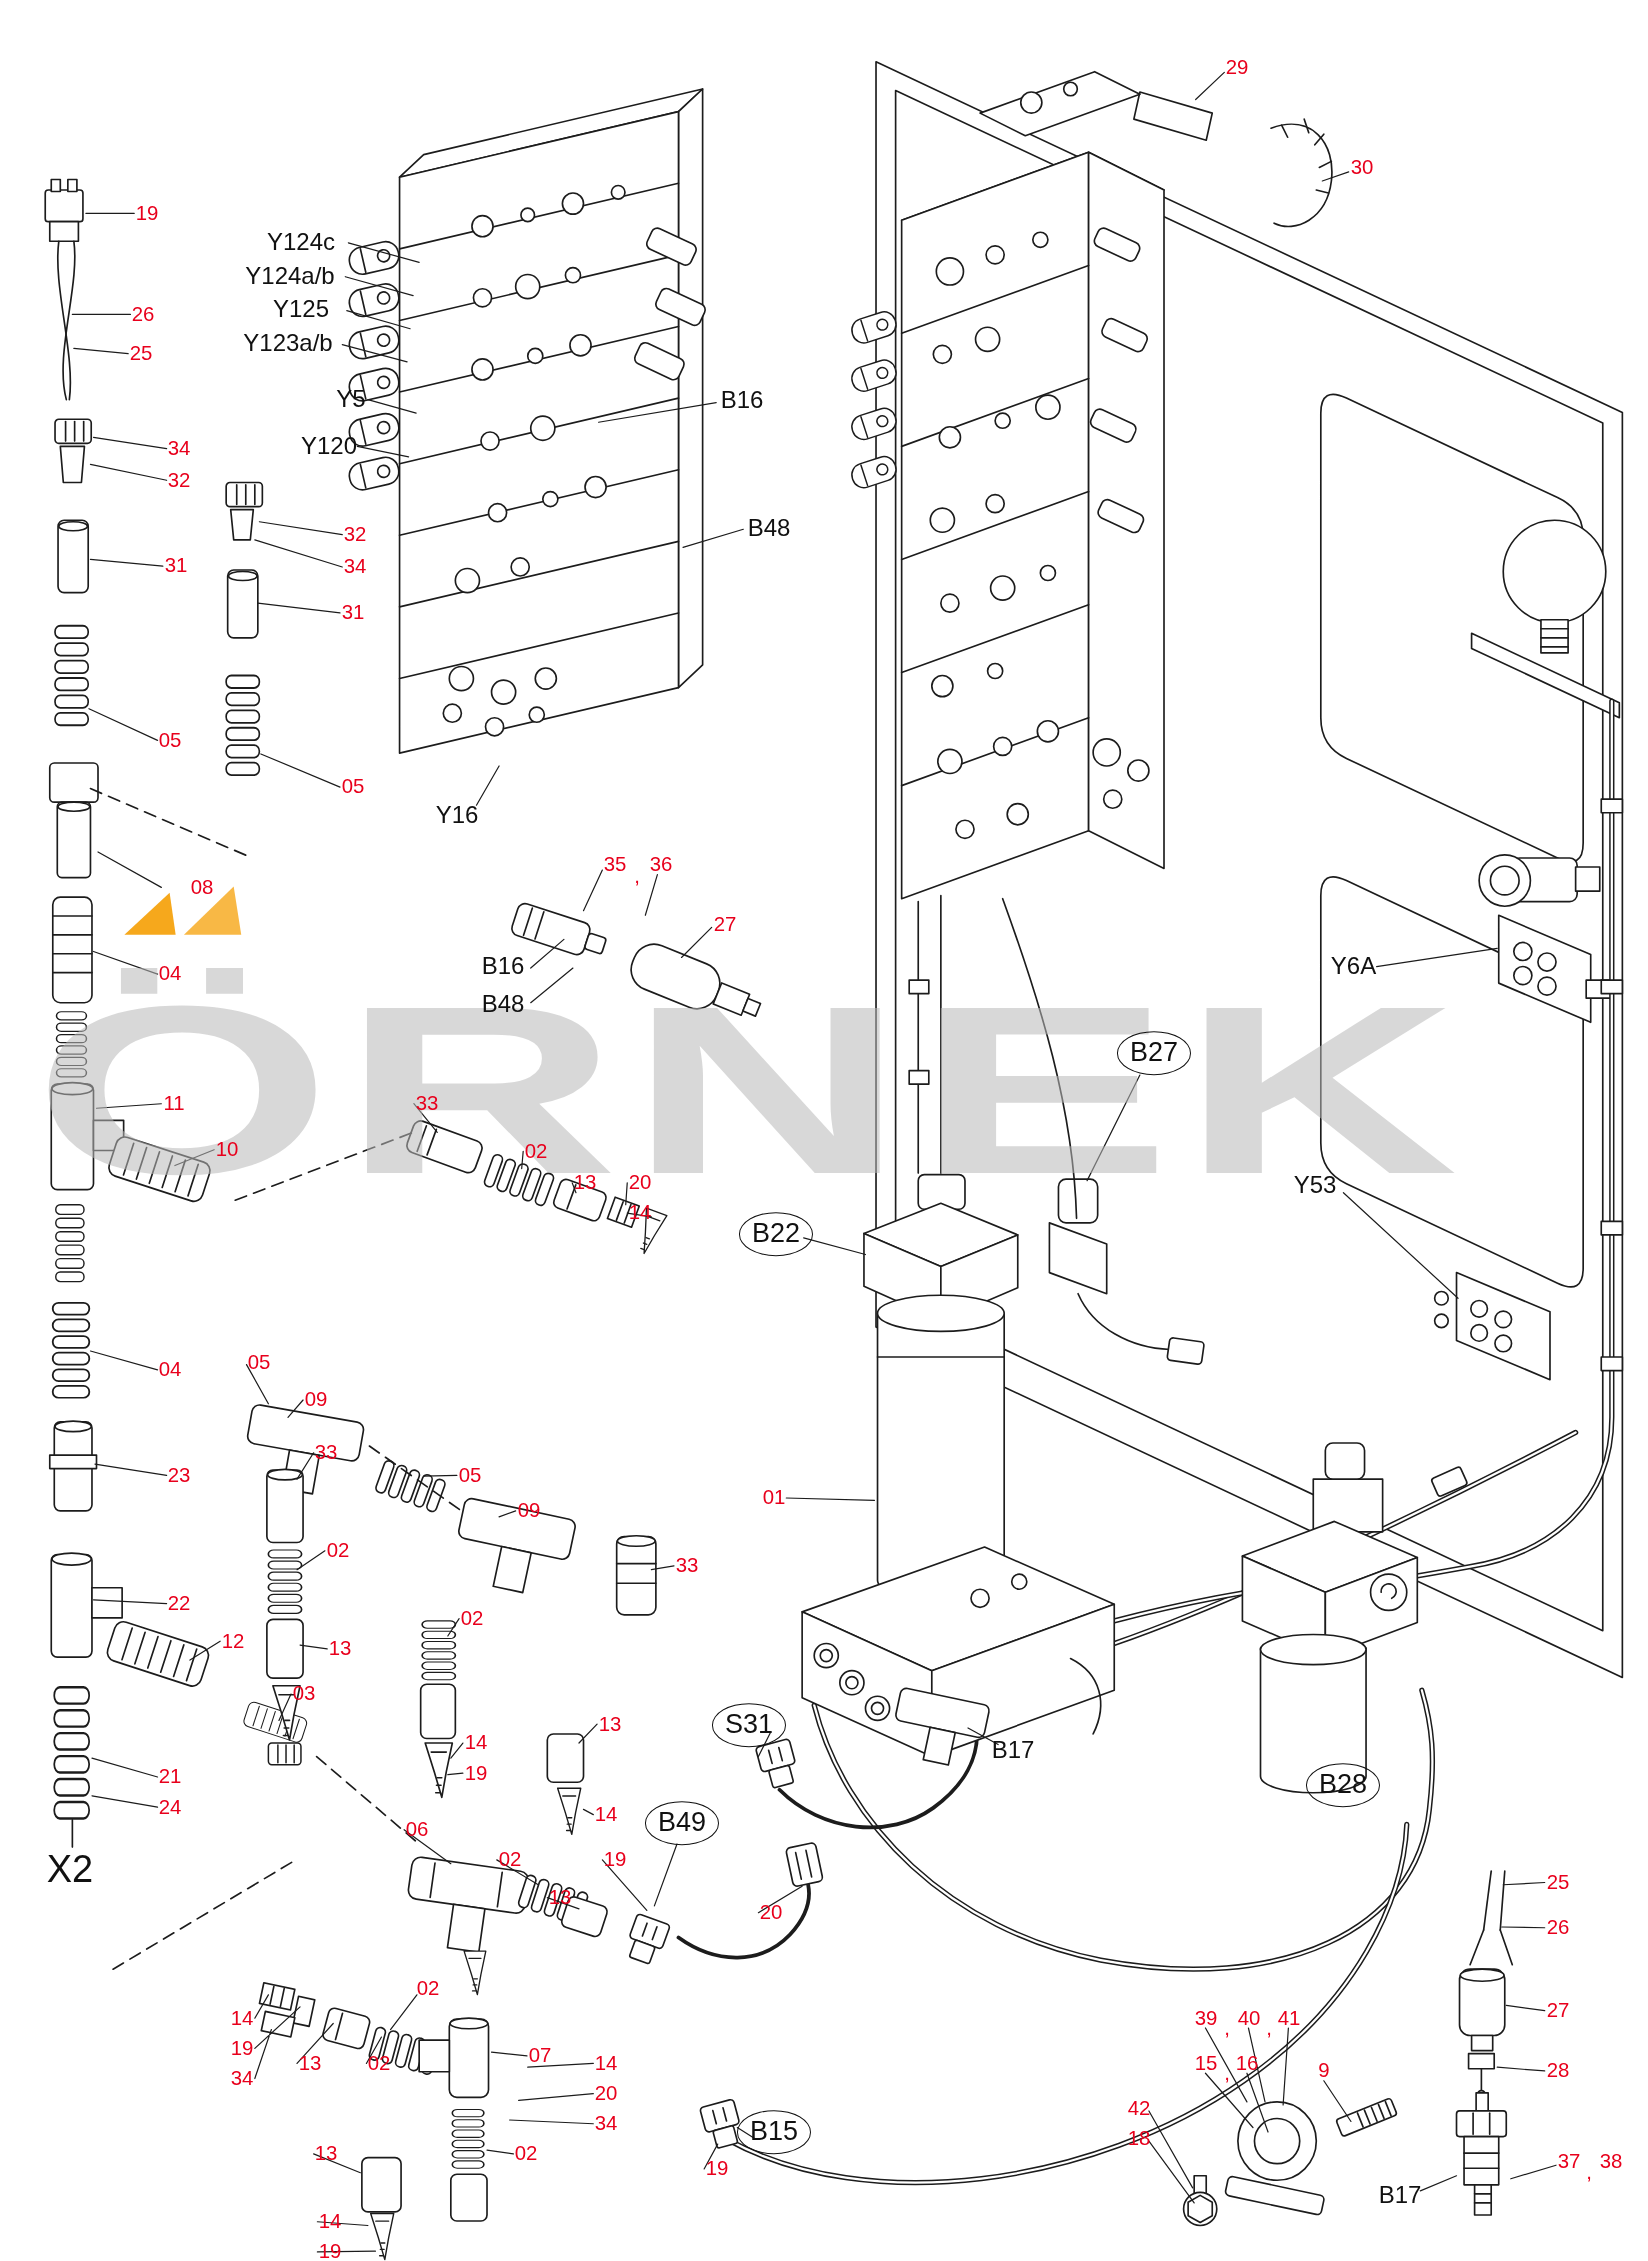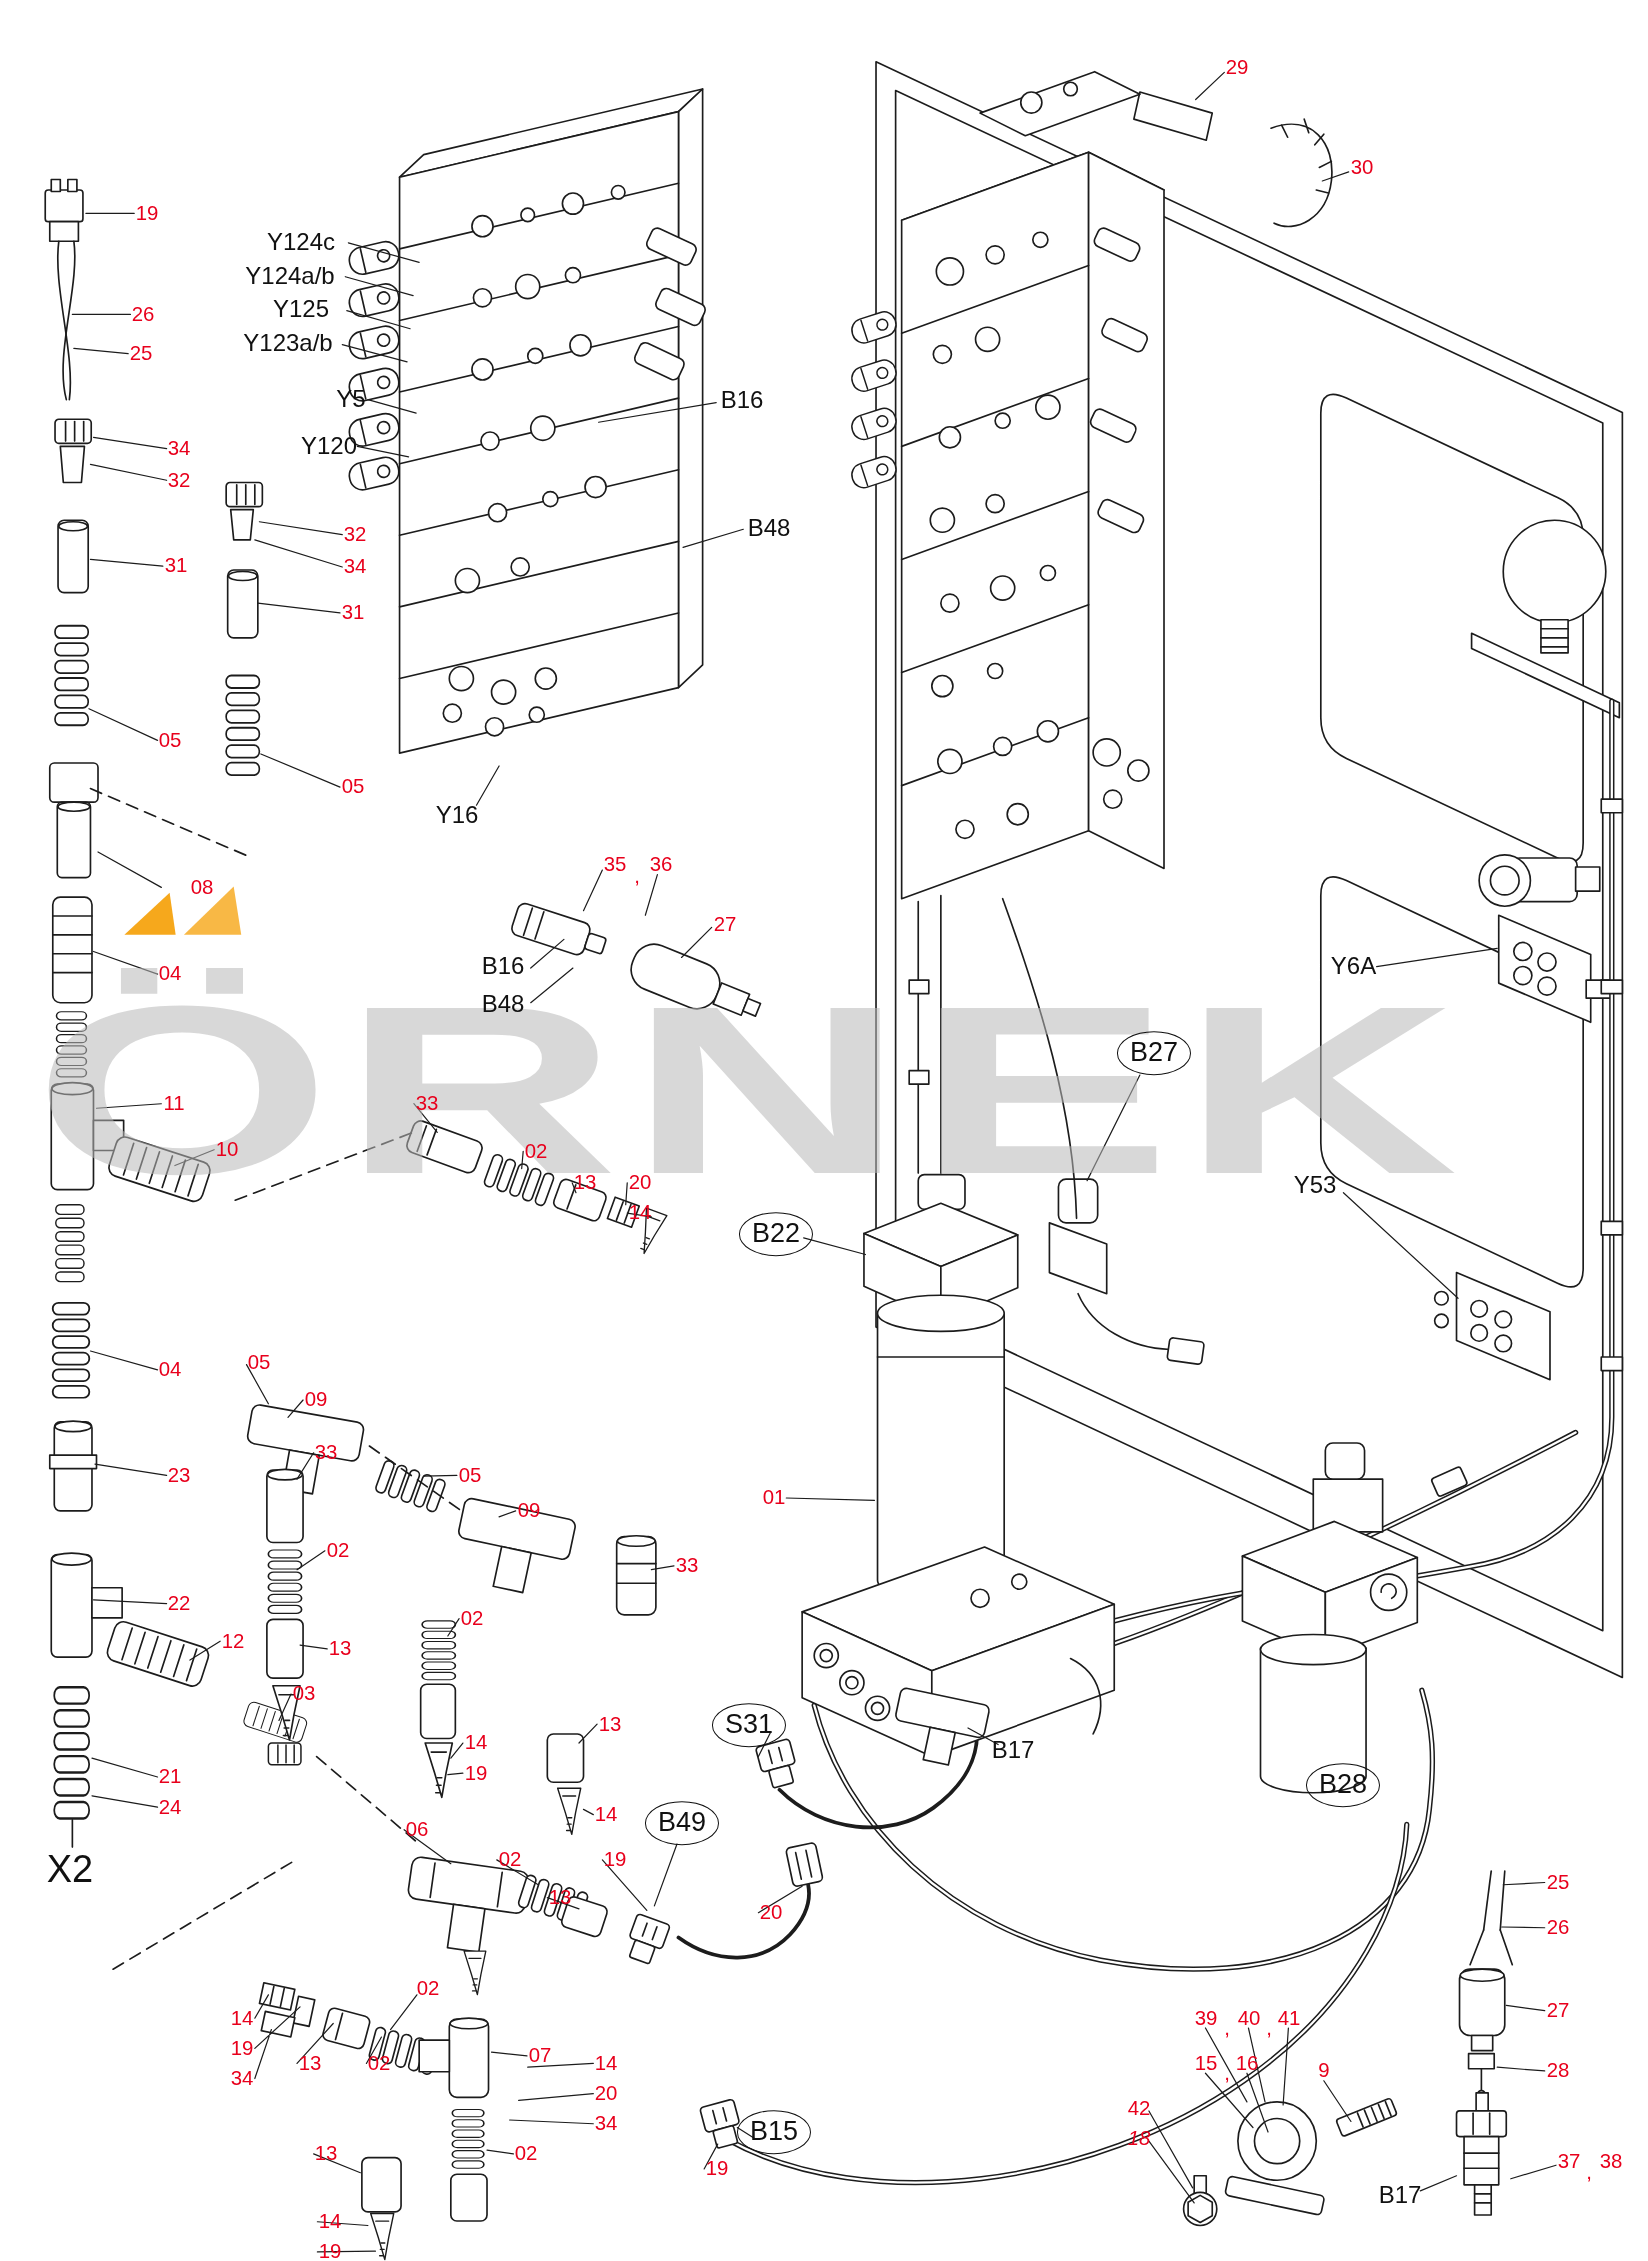--- a/index.html
+++ b/index.html
@@ -640,21 +640,21 @@
       <div class="callout" style="left: 1206px; top: 2018px;">39</div>
       <div class="callout" style="left: 1227px; top: 2028px;">,</div>
       <div class="callout" style="left: 1249px; top: 2018px;">40</div>
       <div class="callout" style="left: 1269px; top: 2028px;">,</div>
       <div class="callout" style="left: 1289px; top: 2018px;">41</div>
       <div class="callout" style="left: 1206px; top: 2063px;">15</div>
       <div class="callout" style="left: 1227px; top: 2073px;">,</div>
       <div class="callout" style="left: 1247px; top: 2063px;">16</div>
       <div class="callout" style="left: 1324px; top: 2070px;">9</div>
       <div class="callout" style="left: 1139px; top: 2108px;">42</div>
-      <div class="callout" style="left: 1139px; top: 2138px; font-style: italic;">18</div>
+      <div class="callout" style="left: 1139px; top: 2138px;">18</div>
       <div class="part-label" style="left: 301px; top: 242px;">Y124c</div>
       <div class="part-label" style="left: 290px; top: 276px;">Y124a/b</div>
       <div class="part-label" style="left: 301px; top: 309px;">Y125</div>
       <div class="part-label" style="left: 288px; top: 343px;">Y123a/b</div>
       <div class="part-label" style="left: 351px; top: 399px;">Y5</div>
       <div class="part-label" style="left: 329px; top: 446px;">Y120</div>
       <div class="part-label" style="left: 742px; top: 400px;">B16</div>
       <div class="part-label" style="left: 769px; top: 528px;">B48</div>
       <div class="part-label" style="left: 457px; top: 815px;">Y16</div>
       <div class="part-label" style="left: 503px; top: 966px;">B16</div>

